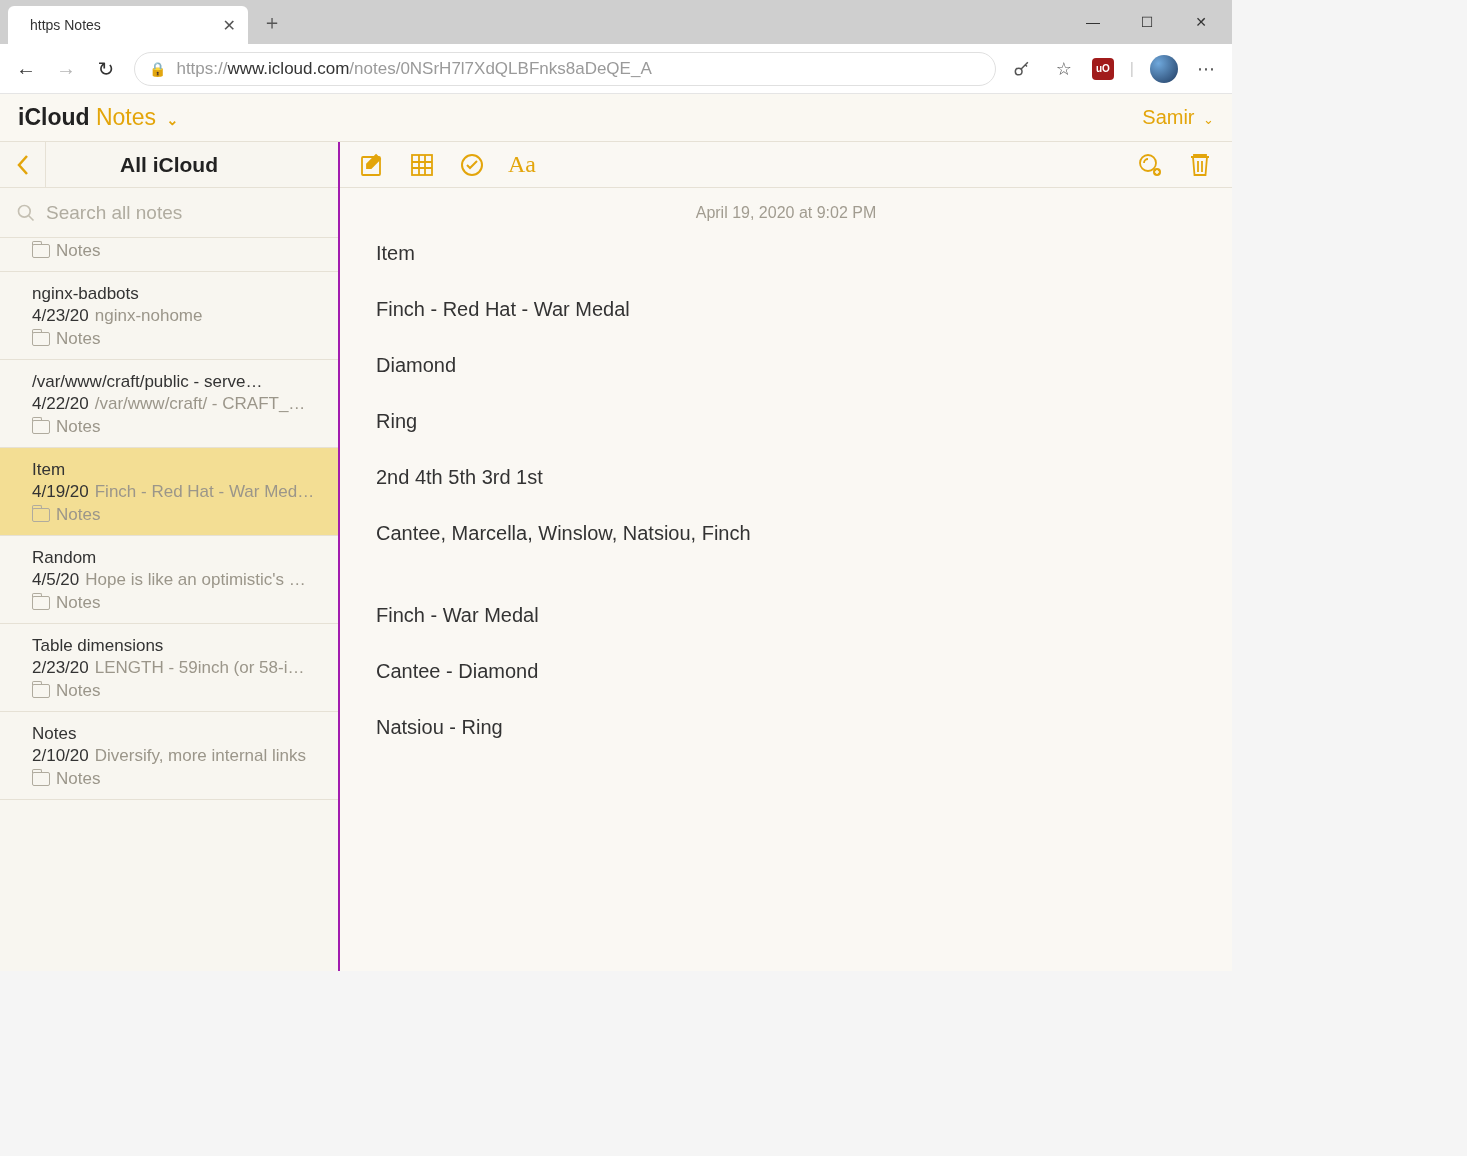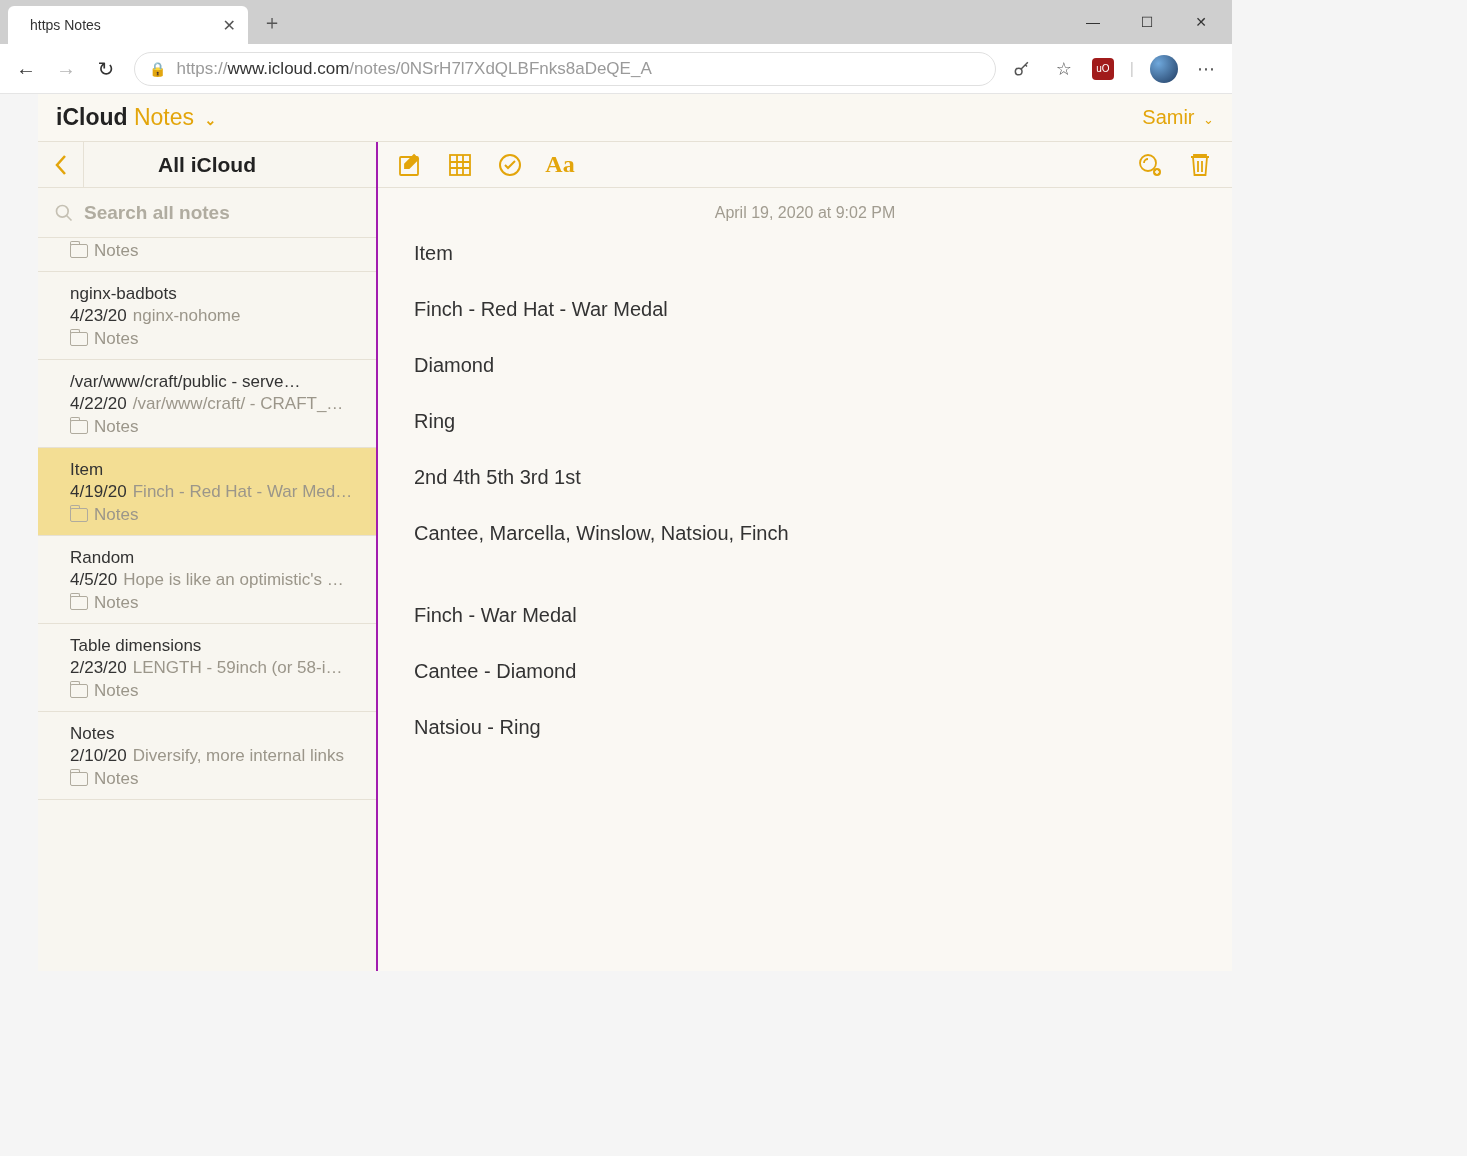--- a/index.html
+++ b/index.html
@@ -57,25 +57,25 @@
   height: 34px;
   padding: 0 14px;
   gap: 10px;
   font-size: 17px;
   color: #333;
 }
 .url-bar .lock { color: #707070; font-size: 14px; }
 .url-bar .url { color: #9a9a9a; text-align: center; }
 .url-bar .url .dark { color: #333; }
 .tb-icon { width: 24px; text-align: center; color: #555; font-size: 18px; cursor: pointer; }
-.shield { width: 22px; height: 22px; background: #a11b1b; border-radius: 4px; display:flex;align-items:center;justify-content:center;color:#fff;font-size:10px;font-weight:normal;}
+.shield { width: 22px; height: 22px; background: #a11b1b; border-radius: 4px; display:flex;align-items:center;justify-content:center;color:#fff;font-size:10px;font-weight:bold;}
 .avatar { width: 28px; height: 28px; border-radius: 50%; background: radial-gradient(circle at 30% 30%, #6fa8dc, #1f3a5f); }
 .sep { color: #ccc; }
 
-.app { display: flex; flex-direction: column; height: calc(971px - 94px); background: #4c1d95; margin-left: 38px; }
+.app { display: flex; flex-direction: column; height: calc(971px - 94px); background: #4c1d95; }
 .app-header {
   display: flex;
   align-items: center;
   height: 48px;
   padding: 0 18px;
   background: #faf8f2;
   border-bottom: 1px solid #e6e1d5;
 }
 .brand { font-size: 23px; font-weight: 600; color: #222; }
 .brand .notes { color: #e3a50b; font-weight: 500; }
@@ -102,21 +102,20 @@
   height: 50px;
 }
 .sb-search .mag { color: #c5c0b3; font-size: 20px; }
 .sb-search input {
   flex: 1;
   border: none;
   background: transparent;
   font-size: 19px;
   color: #555;
   outline: none;
-  font-weight: bold;
 }
 .sb-search input::placeholder { color: #b0aca0; }
 .note-list { flex: 1; overflow: hidden; }
 .note-item {
   padding: 12px 16px 10px 32px;
   border-bottom: 1px solid #e6e1d5;
   cursor: pointer;
 }
 .note-item.partial { padding-top: 0; }
 .note-item.selected { background: #f3de94; }
@@ -143,21 +142,21 @@
 
 .content { flex: 1; display: flex; flex-direction: column; background: #faf8f3; }
 .content-toolbar {
   display: flex;
   align-items: center;
   height: 46px;
   padding: 0 18px;
   gap: 22px;
   border-bottom: 1px solid #e6e1d5;
 }
-.ct-icon { color: #e3a50b; font-size: 24px; cursor: pointer; display:flex;align-items:center;justify-content:center; width:28px; height:28px;font-weight:bold;}
+.ct-icon { color: #e3a50b; font-size: 24px; cursor: pointer; display:flex;align-items:center;justify-content:center; width:28px; height:28px;}
 .ct-spacer { flex: 1; }
 .note-body { flex: 1; padding: 16px 36px; overflow: hidden; }
 .note-date { text-align: center; color: #a19c90; font-size: 16px; margin-bottom: 18px; }
 .note-text p { font-size: 20px; font-weight: 300; color: #333; line-height: 1.3; margin-bottom: 30px; }
 svg { display: block; }
 </style>
 </head>
 <body>
 
 <div class="browser-chrome">

